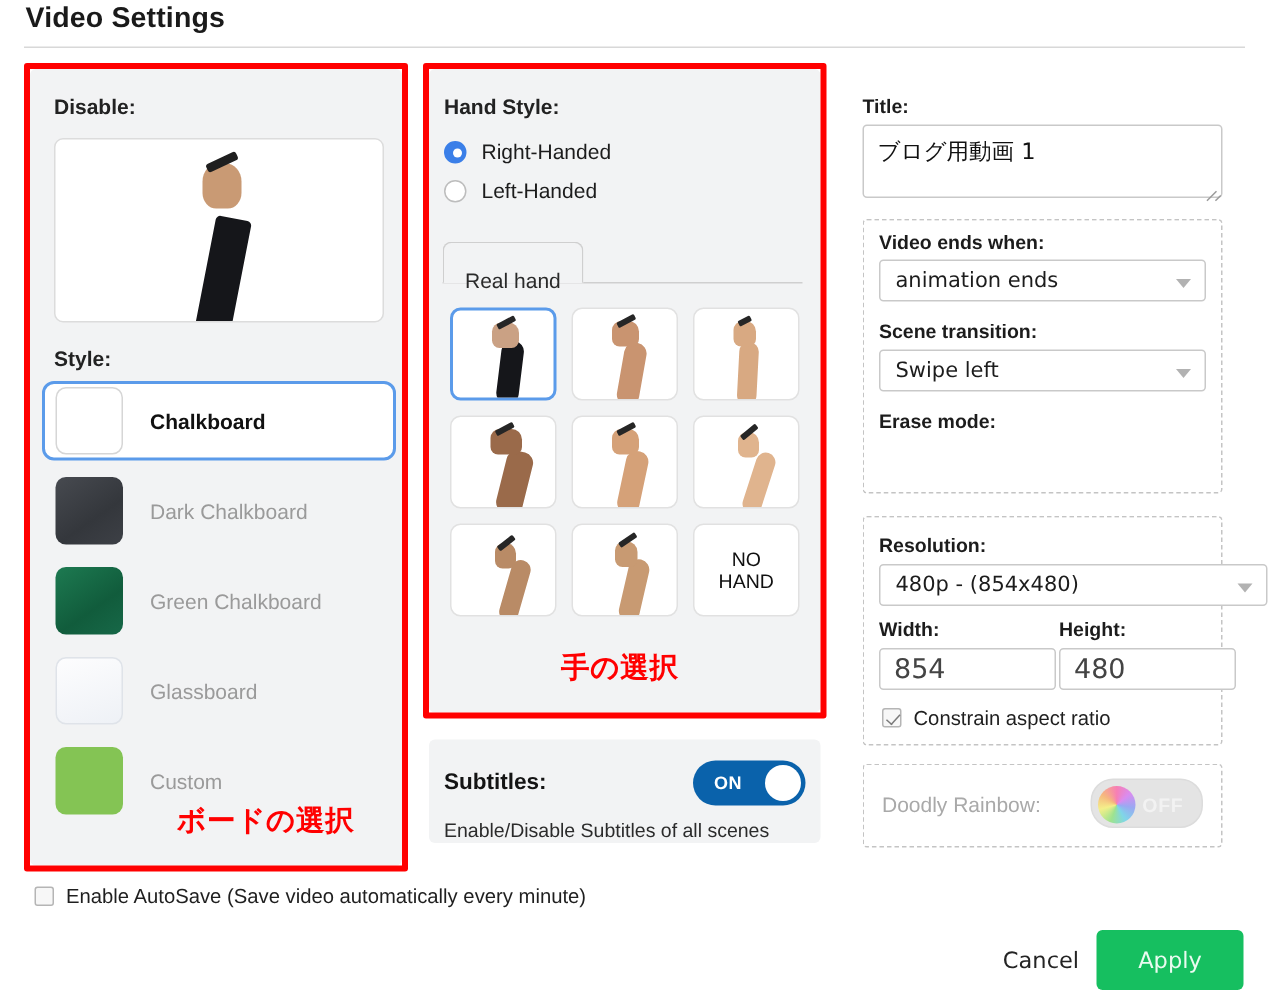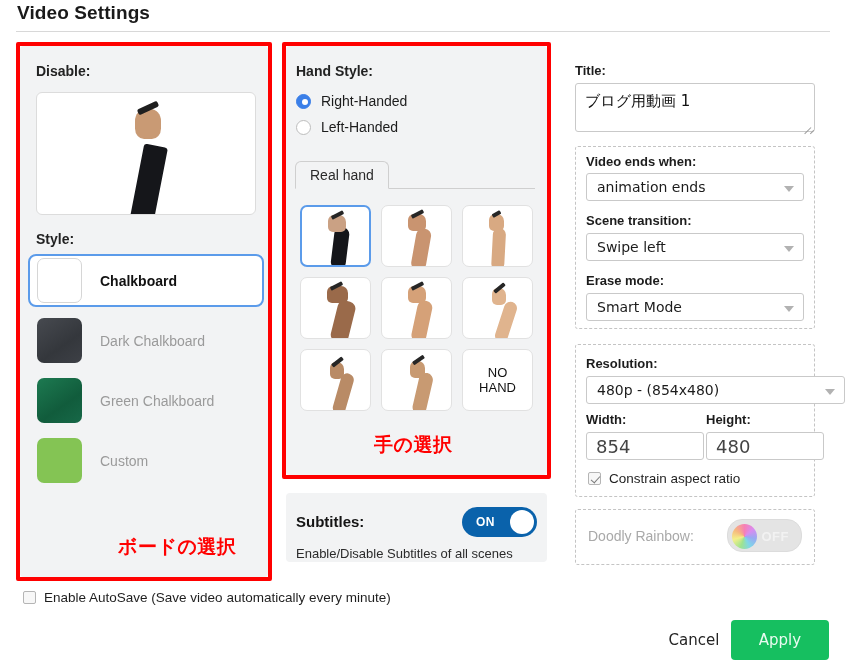--- a/index.html
+++ b/index.html
@@ -94,21 +94,21 @@
   .radio.on::after {
     content: ""; position: absolute; left: 4.5px; top: 4.5px;
     width: 6px; height: 6px; border-radius: 50%; background: #fff;
   }
   .radio-label { font-size: 14px; color: #1c1c1c; }
 
   .tabs { position: absolute; left: 295px; top: 161px; width: 240px; height: 28px; }
   .tabs-underline { position: absolute; left: 0; bottom: 0; width: 240px; height: 1px; background: #cfcfcf; }
   .tab {
     position: absolute; bottom: 0; height: 28px; line-height: 27px;
-    padding: 0 14px; font-size: 14px; color: #2a2a2a; cursor: pointer;
+    padding: 12px 14px; font-size: 14px; color: #2a2a2a; cursor: pointer;
   }
   .tab.active {
     background: #f2f3f4; border: 1px solid #cfcfcf; border-bottom: 1px solid #f2f3f4;
     border-radius: 6px 6px 0 0;
   }
   #tab-real { left: 0; }
   #tab-cartoon { left: 100px; }
 
   .hand-grid {
     position: absolute; left: 300px; top: 205px;
@@ -280,20 +280,24 @@
     </div>
     <div class="style-item">
       <div class="swatch darkchalk"></div>
       <div class="style-label">Dark Chalkboard</div>
     </div>
     <div class="style-item">
       <div class="swatch greenchalk"></div>
       <div class="style-label">Green Chalkboard</div>
     </div>
     <div class="style-item">
+      <div class="swatch glassboard"></div>
+      <div class="style-label">Glassboard</div>
+    </div>
+    <div class="style-item">
       <div class="swatch custom"></div>
       <div class="style-label">Custom</div>
     </div>
   </div>
 
   <div class="panel" id="panel-hand"></div>
   <div class="lbl-handstyle">Hand Style:</div>
 
   <div class="radio-row" id="radio-right">
     <span class="radio on"></span>
@@ -394,24 +398,20 @@
   <div class="select" id="sel-videoends">
     <span>animation ends</span>
     <span class="caret"></span>
   </div>
   <div class="fld-label" id="lbl-scenetrans">Scene transition:</div>
   <div class="select" id="sel-scenetrans">
     <span>Swipe left</span>
     <span class="caret"></span>
   </div>
   <div class="fld-label" id="lbl-erasemode">Erase mode:</div>
-  <div class="select" id="sel-erasemode">
-    <span>Smart Mode</span>
-    <span class="caret"></span>
-  </div>
 
   <div class="fieldset" id="fs-resolution"></div>
   <div class="fld-label" id="lbl-resolution">Resolution:</div>
   <div class="select" id="sel-resolution">
     <span>480p  -  (854x480)</span>
     <span class="caret"></span>
   </div>
   <div class="fld-label" id="lbl-width">Width:</div>
   <div class="fld-label" id="lbl-height">Height:</div>
   <input class="num-input" id="in-width" value="854" style="">

